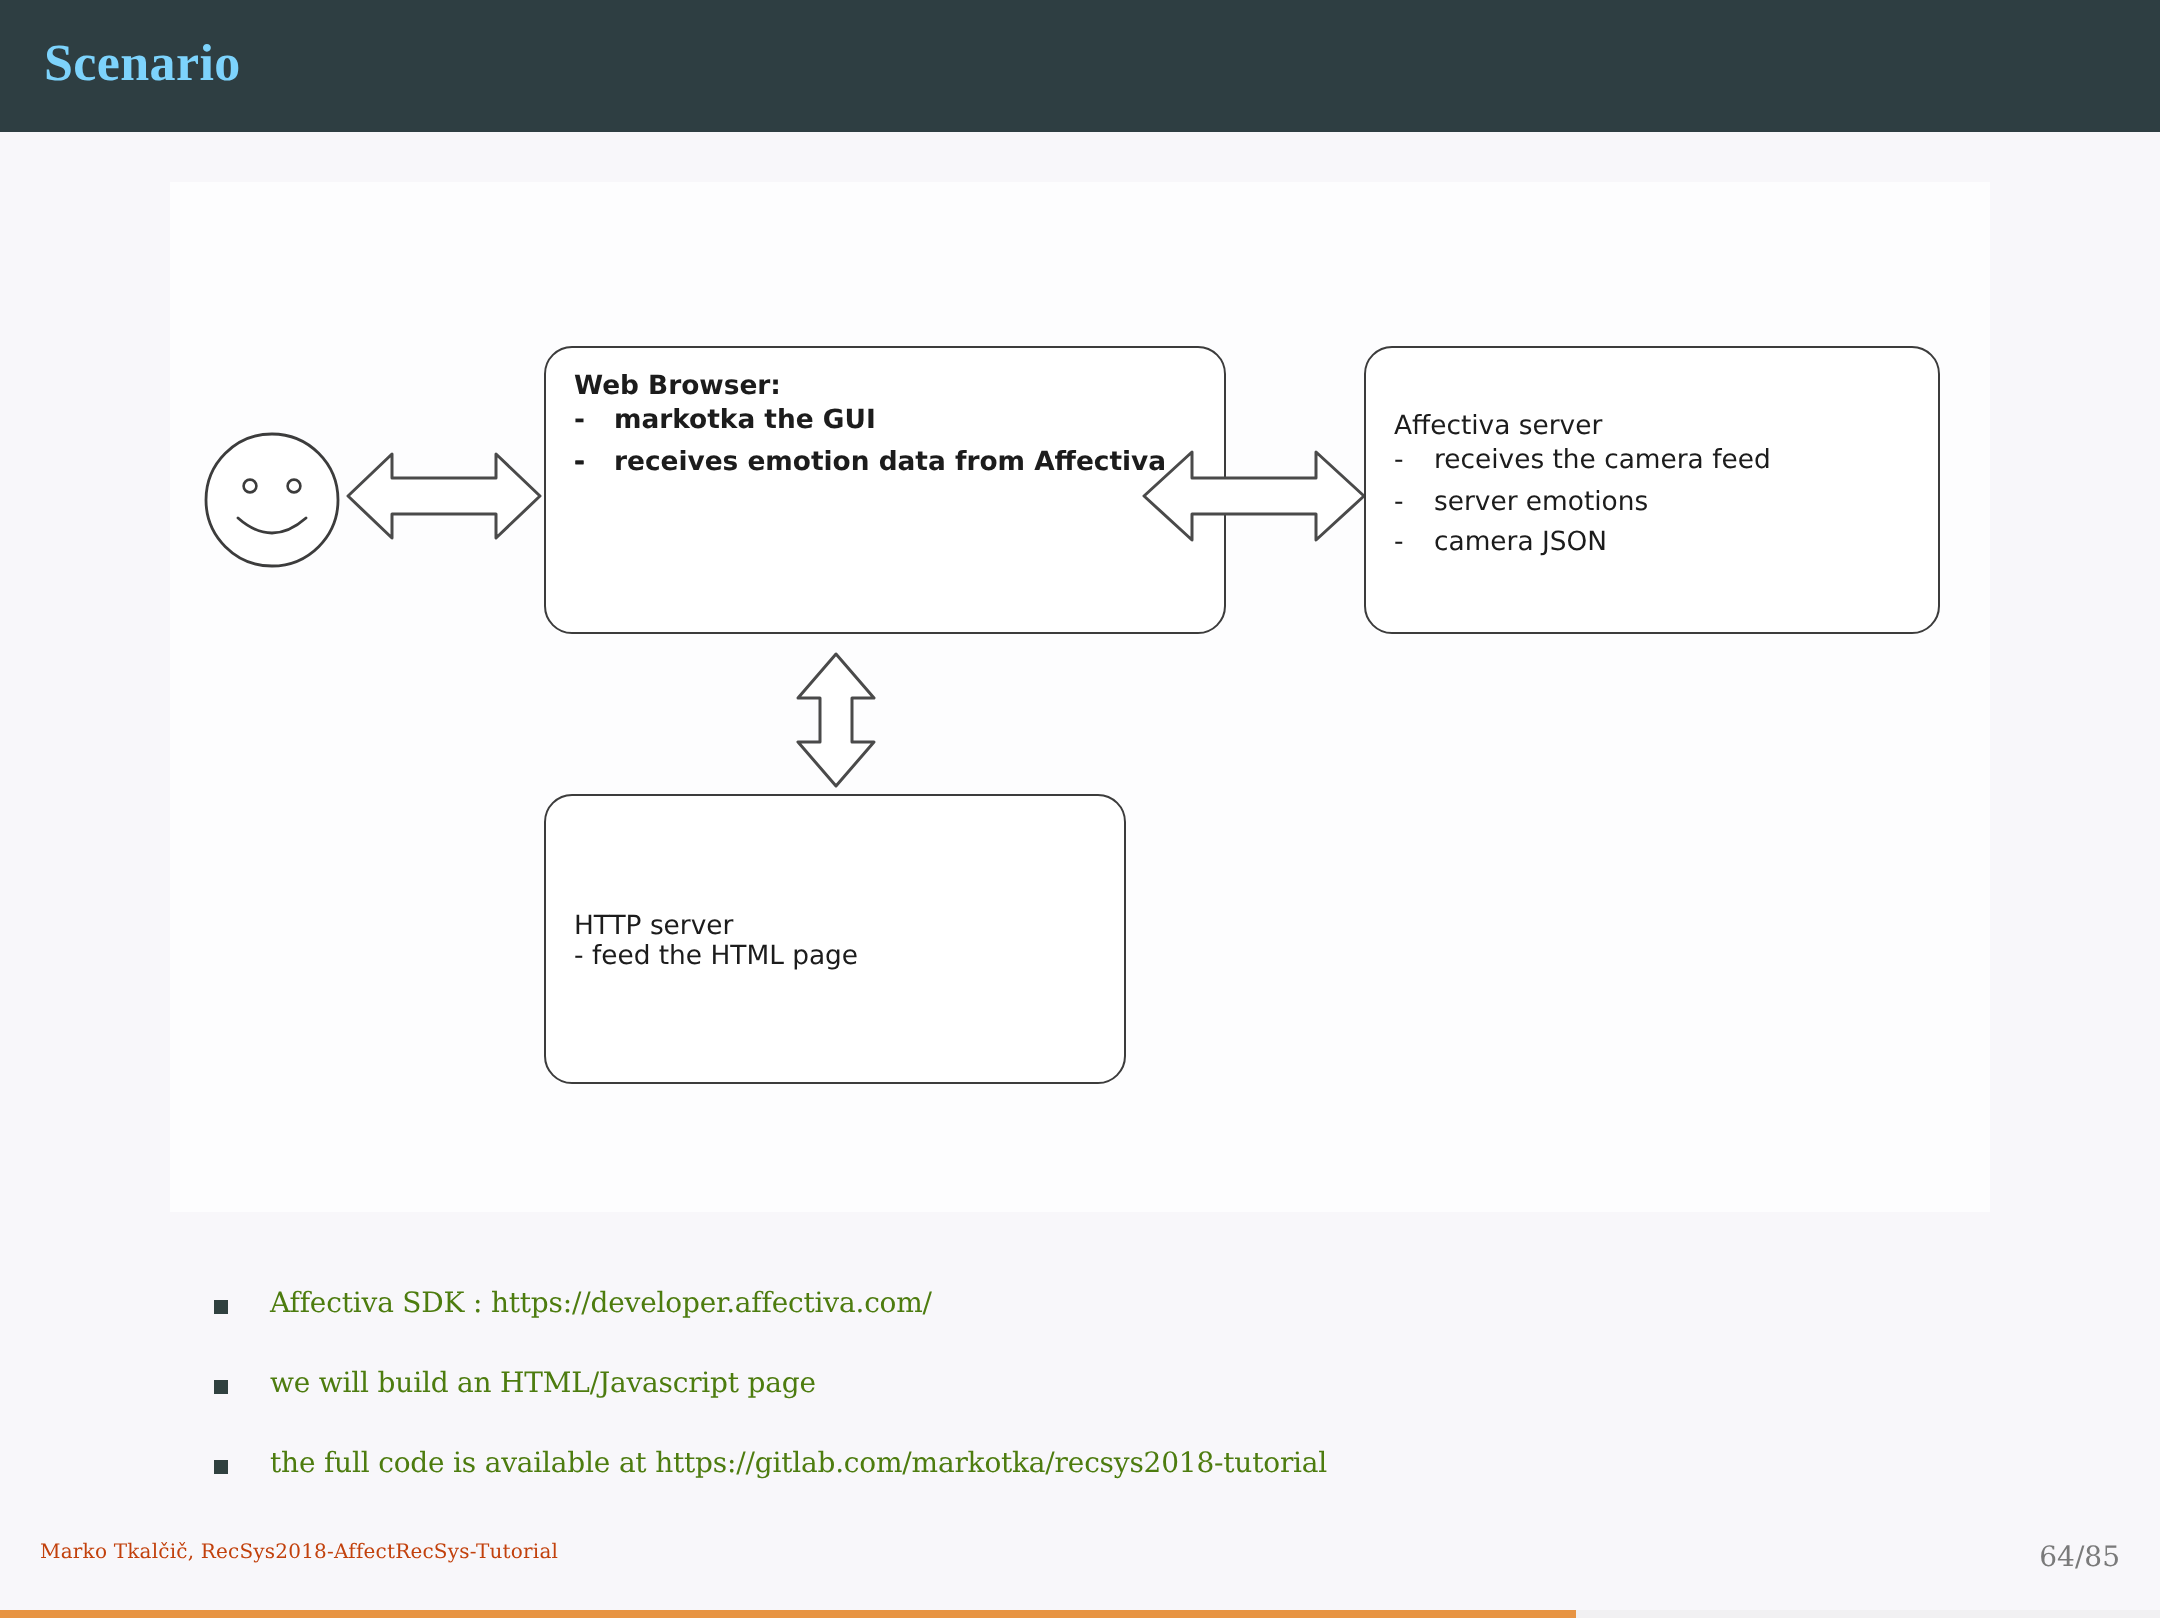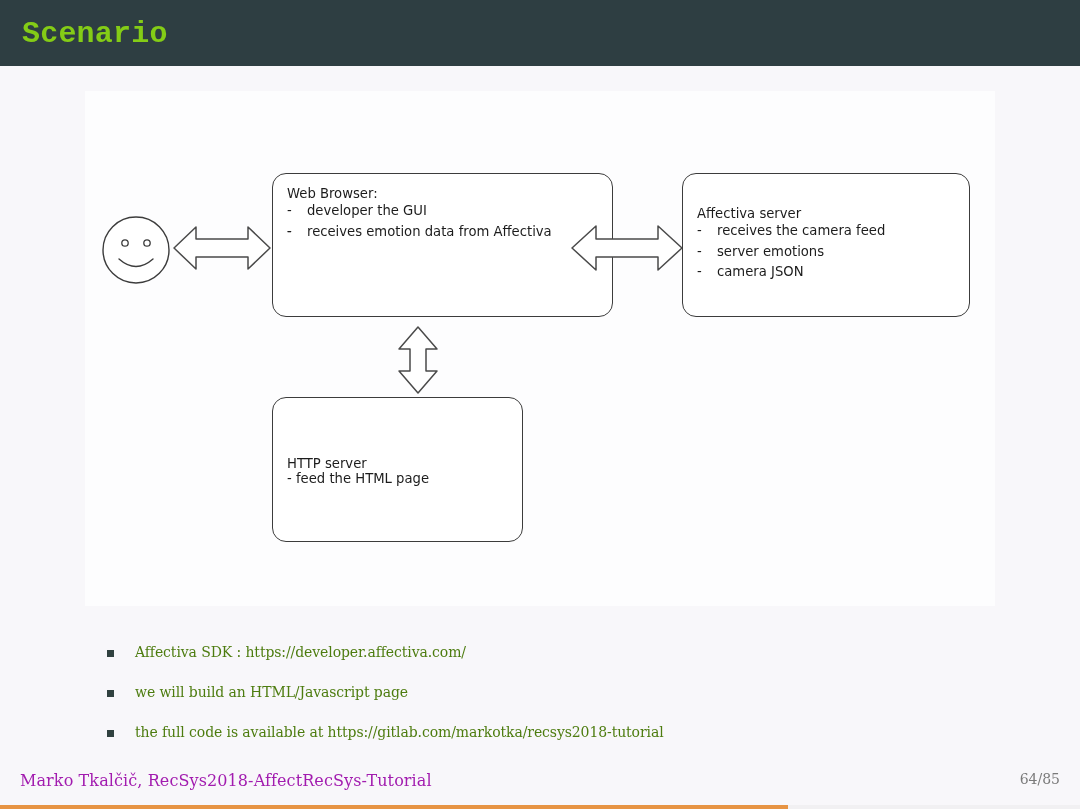--- a/index.html
+++ b/index.html
@@ -21,24 +21,24 @@
     left: 0; top: 0;
     width: 1080px;
     height: 66px;
     background: #2e3e42;
     box-sizing: border-box;
   }
   #title-text {
     position: absolute;
     left: 22px;
     top: 17px;
-    font-family: Liberation Mono, monospace;
-    font-size: 30px;
+    font-family: Liberation Serif, serif;
+    font-size: 26px;
     font-weight: bold;
-    color: #84cc16;
+    color: #7dd3fc;
     letter-spacing: 0.2px;
   }
 
   
   #slide-body {
     position: absolute;
     left: 0; top: 66px;
     width: 1080px;
     height: 693px;
   }
@@ -84,20 +84,21 @@
     left: 0;
     top: 0;
   }
 
   
   #node-web-browser {
     left: 187px;   
     top: 82px;     
     width: 341px;  
     height: 144px; 
+    font-weight: bold;
   }
   #node-web-browser .inner {
     position: absolute;
     left: 14px;
     top: 12px;
     right: 8px;
   }
 
   
   #node-affectiva {
@@ -110,21 +111,21 @@
     position: absolute;
     left: 14px;
     top: 32px;
     right: 8px;
   }
 
   
   #node-http {
     left: 187px;
     top: 306px;    
-    width: 251px;
+    width: 291px;
     height: 145px;
   }
   #node-http .inner {
     position: absolute;
     left: 14px;
     top: 58px;
     right: 8px;
   }
 
   
@@ -177,22 +178,22 @@
     left: 0;
     top: 759px;
     width: 1080px;
     height: 50px;
   }
   #footer-author {
     position: absolute;
     left: 20px;
     top: 12px;
     font-family: "DejaVu Serif", serif;
-    font-size: 16px;
-    color: #a21caf;
+    font-size: 10px;
+    color: #c2410c;
     letter-spacing: 0.1px;
   }
   #footer-page {
     position: absolute;
     right: 20px;
     top: 12px;
     font-family: "DejaVu Serif", serif;
     font-size: 14px;
     color: #7a7a7a;
     margin-left: 16px;
@@ -233,21 +234,21 @@
     </svg>
 
     <svg class="arrow-svg" id="arrow-user-browser" viewBox="0 0 100 62">
       <polygon points="2,31 24,10 24,22 76,22 76,10 98,31 76,52 76,40 24,40 24,52" fill="#ffffff" stroke="#4a4a4a" stroke-width="1.5" stroke-linejoin="round"></polygon>
     </svg>
 
     <div class="node-box" id="node-web-browser">
       <div class="inner">
         <div class="node-title">Web Browser:</div>
         <ul class="node-list">
-          <li><span class="dash">-</span><span>developer the GUI</span></li>
+          <li><span class="dash">-</span><span>markotka the GUI</span></li>
           <li><span class="dash">-</span></li>
           <li><span class="dash">-</span><span>receives emotion data from
 Affectiva</span></li>
         </ul>
       </div>
     </div>
 
     <svg class="arrow-svg" id="arrow-browser-affectiva" viewBox="0 0 114 62">
       <polygon points="2,31 26,9 26,22 88,22 88,9 112,31 88,53 88,40 26,40 26,53" fill="#ffffff" stroke="#4a4a4a" stroke-width="1.5" stroke-linejoin="round"></polygon>
     </svg>

